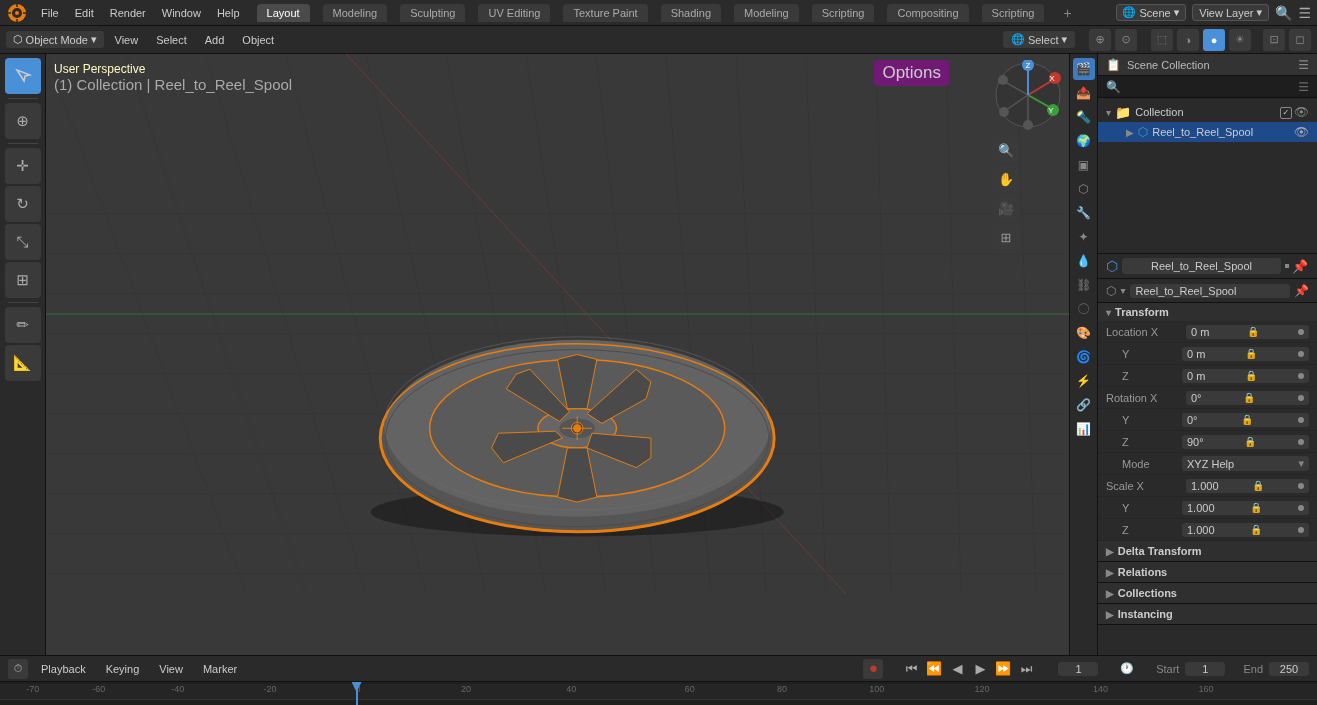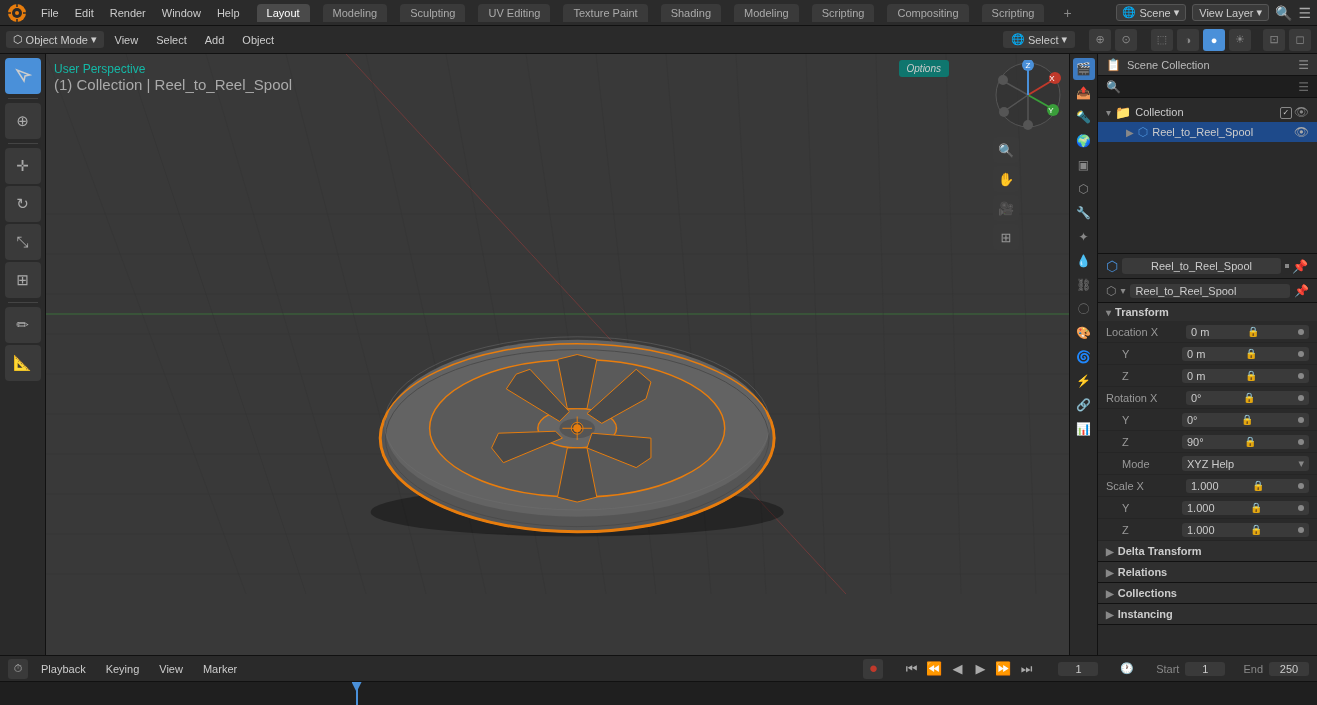--- a/index.html
+++ b/index.html
@@ -147,48 +147,47 @@
       pointer-events: none;
     }
     #viewport-info {
       position: absolute;
       top: 8px;
       left: 8px;
       color: #aaa;
       font-size: 11px;
       pointer-events: none;
     }
-    #viewport-info .info-line1 { font-size: 12px; color: #14b8a6; }
+    #viewport-info .info-line1 { font-size: 12px; color: #fef9c3; }
     #viewport-info .info-line2 { font-size: 15px; color: #aaa; }
     .gizmo-icon {
       width: 26px;
       height: 26px;
       background: #3a3a3a;
       border-radius: 4px;
       display: flex;
       align-items: center;
       justify-content: center;
       font-size: 13px;
       color: #999;
       cursor: pointer;
       pointer-events: all;
     }
 
     
     #options-btn {
       position: absolute;
       top: 6px;
       right: 120px;
-      background: #0f766e;
+      background: #701a75;
       border-radius: 3px;
       padding: 3px 8px;
-      font-size: 10px;
-      color: #ccc;
-      cursor: pointer;
-      font-style: italic;
+      font-size: 17px;
+      color: #ccc;
+      cursor: pointer;
     }
 
     
     #right-panel {
       width: 220px;
       background: #2a2a2a;
       border-left: 1px solid #111;
       display: flex;
       flex-direction: column;
       overflow: hidden;
@@ -967,19 +966,35 @@
     <span class="tl-label">Start</span>
     <div class="frame-input">1</div>
     <span style="width:6px;"></span>
 
     <span class="tl-label">End</span>
     <div class="frame-input">250</div>
   </div>
   <div id="timeline-content">
 
     <div style="position:absolute;top:0;left:0;right:0;height:100%;background:#1f1f1f;overflow:hidden;">
+      <div style="position:absolute;top:2px;left:0;right:0;height:16px;background:#252525;border-bottom:1px solid #333;">
+
+        <span style="position:absolute;left:2%;font-size:9px;color:#666;">-70</span>
+        <span style="position:absolute;left:7%;font-size:9px;color:#666;">-60</span>
+        <span style="position:absolute;left:13%;font-size:9px;color:#666;">-40</span>
+        <span style="position:absolute;left:20%;font-size:9px;color:#666;">-20</span>
+        <span style="position:absolute;left:27%;font-size:9px;color:#666;">0</span>
+        <span style="position:absolute;left:35%;font-size:9px;color:#666;">20</span>
+        <span style="position:absolute;left:43%;font-size:9px;color:#666;">40</span>
+        <span style="position:absolute;left:52%;font-size:9px;color:#666;">60</span>
+        <span style="position:absolute;left:59%;font-size:9px;color:#666;">80</span>
+        <span style="position:absolute;left:66%;font-size:9px;color:#666;">100</span>
+        <span style="position:absolute;left:74%;font-size:9px;color:#666;">120</span>
+        <span style="position:absolute;left:83%;font-size:9px;color:#666;">140</span>
+        <span style="position:absolute;left:91%;font-size:9px;color:#666;">160</span>
+      </div>
 
       <div style="position:absolute;top:0;left:27%;width:2px;height:100%;background:#4a90d9;z-index:10;">
         <div style="position:absolute;top:0;left:-4px;width:10px;height:10px;background:#4a90d9;clip-path:polygon(50% 100%,0 0,100% 0);"></div>
       </div>
     </div>
   </div>
 </div>
 
 </body></html>

